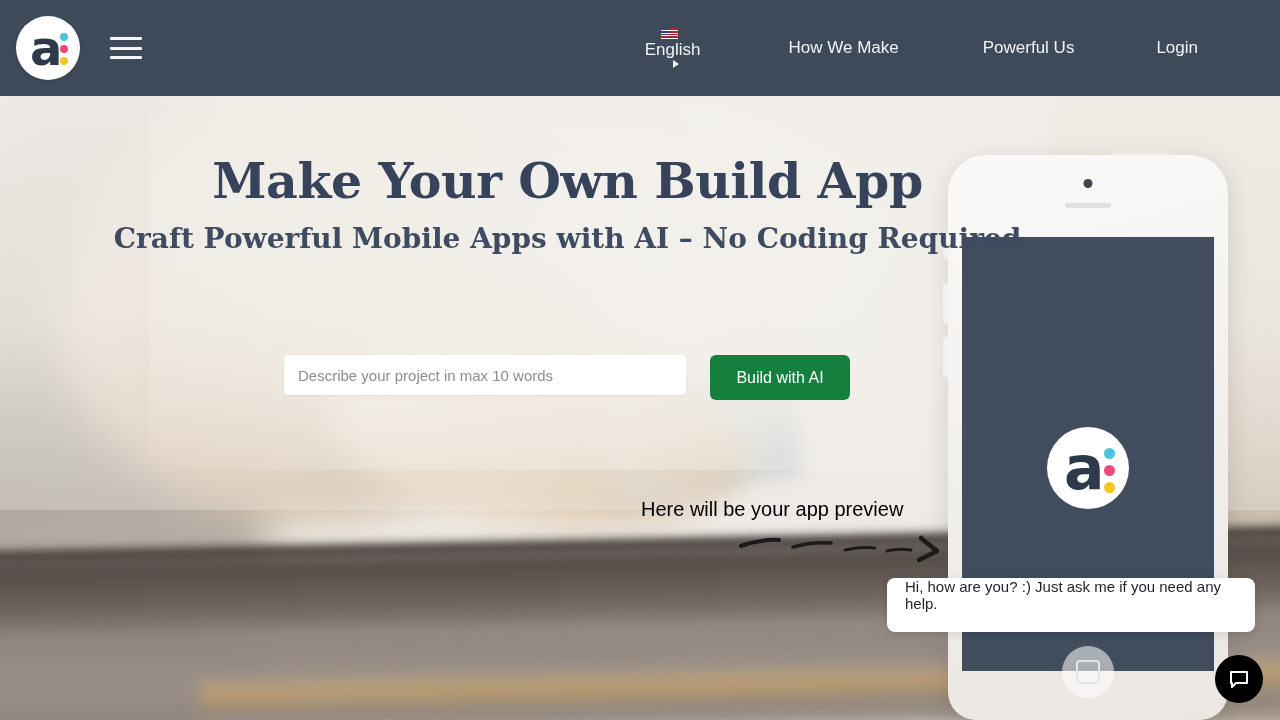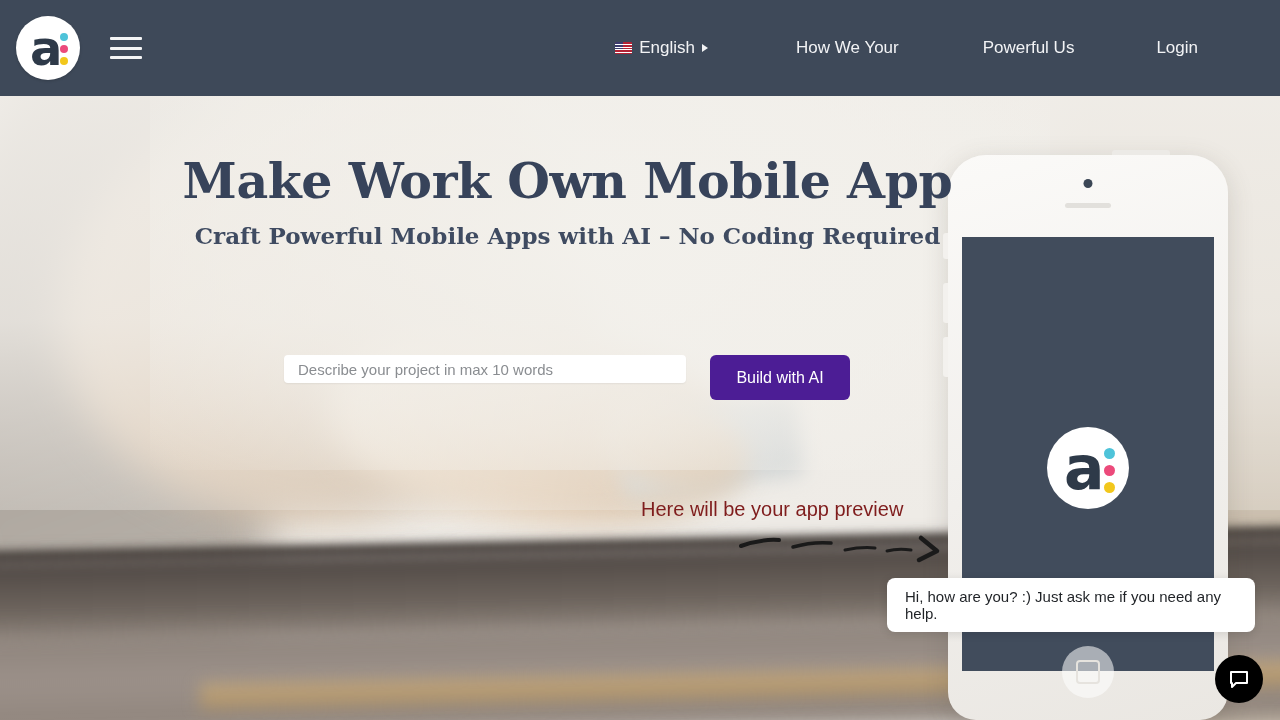--- a/index.html
+++ b/index.html
@@ -134,21 +134,21 @@
   .hamburger {
     margin-left:30px; width:32px; height:22px;
     display:flex; flex-direction:column; justify-content:space-between; flex:none;
     cursor:pointer;
   }
   .hamburger span { display:block; height:3px; background:#f4f5f6; border-radius:1px; }
 
   .nav { margin-left:auto; display:flex; align-items:center; }
   .nav-item {
     color:#f2f3f5; font-size:17px; padding:0 20px; cursor:pointer;
-    display:flex; align-items:center; white-space:nowrap;
+    display:flex; align-items:center; white-space:nowrap;flex-direction:column;
   }
   .nav-item.lang { margin-right:48px; }
   .nav-item.work { margin-right:44px; }
   .nav-item.contact { margin-right:42px; }
   .nav-item.login { margin-right:62px;text-align:center; }
   .flag {
     display:inline-block; width:17px; height:12px; margin-right:7px; position:relative;
     border-radius:1px; overflow:hidden; background:#b22234; flex:none;
   }
   .flag .stripe { position:absolute; left:0; width:17px; height:1.3px; background:#ffffff; }
@@ -161,48 +161,48 @@
 
   
   .hero-title {
     position:absolute; left:0; top:152px; width:1135px; text-align:center;
     font-family:"DejaVu Serif", serif; font-weight:700;
     font-size:49px; color:#37435a; letter-spacing:-0.4px; z-index:20;
   }
   .hero-sub {
     position:absolute; left:0; top:222px; width:1135px; text-align:center;
     font-family:"DejaVu Serif", serif; font-weight:700;
-    font-size:23px; color:#3f4b61; z-index:20;
+    font-size:28px; color:#3f4b61; z-index:20;
   }
 
   
   .form-block { position:absolute; left:284px; top:355px; z-index:25; }
   .form-label {
     font-size:16px; font-weight:700; color:#1f2328; margin-bottom:13px;
     font-family:"Liberation Sans", sans-serif;
   }
   .form-row { display:flex; align-items:flex-start; }
   .prompt-input {
-    width:402px; height:28px; border:none; outline:none;
+    width:402px; height:40px; border:none; outline:none;
     background:#ffffff; border-radius:4px;
     padding:0 14px; font-size:15px; color:#2c2f33;
     font-family:"Liberation Sans", sans-serif;
     box-shadow:0 1px 2px rgba(0,0,0,.06);
   }
   .prompt-input::placeholder { color:#8a8d91; }
   .build-btn {
     margin-left:24px; width:140px; height:45px; border:none; border-radius:6px;
-    background:#4c1d95; color:#ffffff; font-size:16px; cursor:default;
+    background:#15803d; color:#ffffff; font-size:16px; cursor:default;
     font-family:"Liberation Sans", sans-serif;
   }
 
   
   .preview-hint {
     position:absolute; left:641px; top:498px;
-    font-size:20px; color:#7f1d1d; z-index:22; white-space:nowrap;
+    font-size:20px; color:#000000; z-index:22; white-space:nowrap;
   }
   .hint-arrow { position:absolute; left:735px; top:530px; z-index:22; }
 
   
   .phone {
     position:absolute; left:948px; top:155px; width:280px; height:565px;
     background:linear-gradient(165deg,#fbfaf8 0%, #f1efec 55%, #eae7e2 100%);
     border-radius:38px 38px 28px 28px;
     box-shadow:0 6px 26px rgba(80,70,60,.18);
     z-index:18;
@@ -242,21 +242,21 @@
     width:82px; height:82px; border-radius:50%; background:#ffffff;
   }
   .screen-logo .logo-a { left:17px; top:9px; font-size:60px; line-height:64px; }
   .screen-logo .logo-dots { right:14px; top:21px; gap:6px; }
   .screen-logo .logo-dot { width:11px; height:11px; }
 
   
   .chat-bubble {
     position:absolute; left:887px; top:578px; width:368px; height:54px;
     background:#ffffff; border-radius:8px;
-    display:flex; align-items:center; padding:0 18px;
+    display:flex; padding:0 18px;
     font-size:15px; color:#1f2226; z-index:45;
     box-shadow:0 2px 10px rgba(0,0,0,.12);
   }
   .chat-fab {
     position:absolute; left:1215px; top:655px; width:48px; height:48px;
     border-radius:50%; background:#000000; z-index:46; cursor:pointer;
     display:flex; align-items:center; justify-content:center;
   }
 </style>
 </head>
@@ -302,27 +302,27 @@
         <span class="flag">
           <span class="canton"></span>
           <span class="stripe" style="top:2px"></span>
           <span class="stripe" style="top:4.6px"></span>
           <span class="stripe" style="top:7.2px"></span>
           <span class="stripe" style="top:9.8px"></span>
         </span>
         <span>English</span>
         <span class="caret"></span>
       </div>
-      <div class="nav-item work">How We Your</div>
+      <div class="nav-item work">How We Make</div>
       <div class="nav-item contact">Powerful Us</div>
       <div class="nav-item login">Login</div>
     </nav>
   </div>
 
-  <h1 class="hero-title">Make Work Own Mobile App</h1>
+  <h1 class="hero-title">Make Your Own Build App</h1>
   <h2 class="hero-sub">Craft Powerful Mobile Apps with AI – No Coding Required</h2>
 
   <div class="form-block">
     <div class="form-row">
       <input class="prompt-input" type="text" placeholder="Describe your project in max 10 words" style="">
       <button class="build-btn">Build with AI</button>
     </div>
   </div>
 
   <div class="preview-hint">Here will be your app preview</div>

